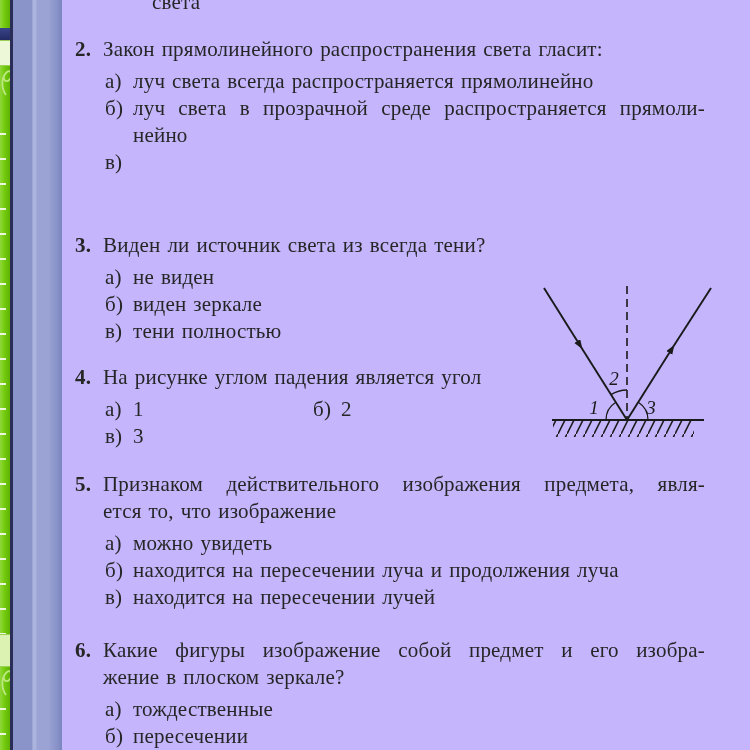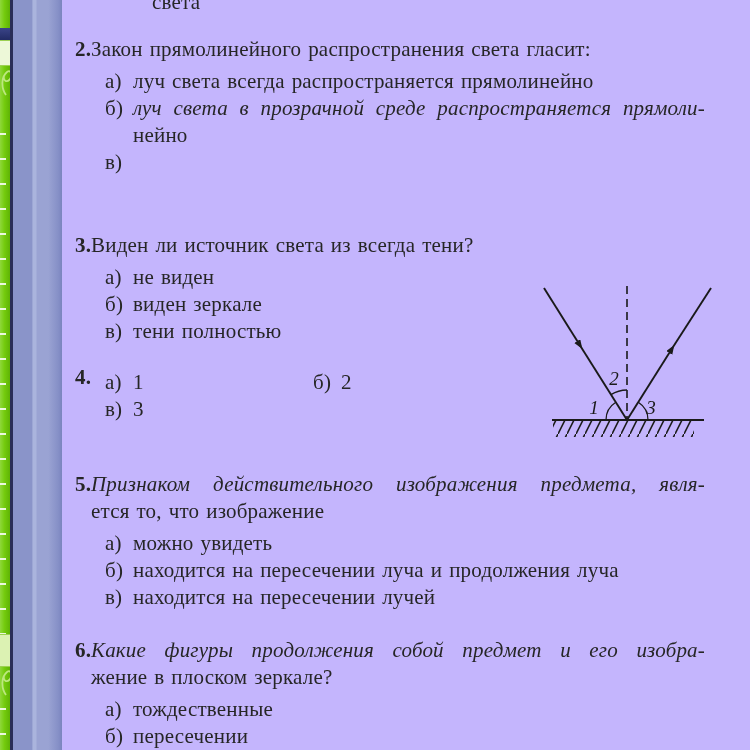--- a/index.html
+++ b/index.html
@@ -48,23 +48,23 @@
   }
   .cutline{
     position:absolute;left:90px;top:-11px;
     font-size:21px;line-height:27px;letter-spacing:.2px;
   }
   .q{
     position:absolute;left:13px;width:630px;
     font-size:21px;line-height:27px;letter-spacing:.2px;word-spacing:1.5px;
   }
   .qnum{position:absolute;left:0;top:0;font-weight:bold;}
-  .qhead{margin-left:16px;}
+  .qhead{margin-left:28px;}
   .line{min-height:27px;}
-  .line.j{text-align:justify;text-align-last:justify;font-style:italic;}
+  .line.j{text-align:justify;text-align-last:justify;}
   .opts{margin-left:30px;margin-top:5px;}
   .opt{position:relative;padding-left:28px;}
   .opt .letter{position:absolute;left:0;top:0;}
   .optrow{position:relative;height:27px;}
   .optrow .opt{position:absolute;top:0;}
   
   .figure{position:absolute;left:478px;top:272px;width:192px;height:178px;}
   .figure svg{display:block;}
 </style>
 </head>
@@ -127,20 +127,23 @@
             <div class="line">виден зеркале</div>
           </div>
           <div class="opt">
             <span class="letter">в)</span>
             <div class="line">тени полностью</div>
           </div>
         </div>
       </div>
       <div class="q" style="top: 364px;">
         <span class="qnum">4.</span>
+        <div class="qhead">
+          <div class="line">На рисунке углом падения является угол</div>
+        </div>
         <div class="opts">
           <div class="optrow">
             <div class="opt" style="left: 0px;">
               <span class="letter">а)</span>
               <div class="line">1</div>
             </div>
             <div class="opt" style="left: 208px;">
               <span class="letter">б)</span>
               <div class="line">2</div>
             </div>
@@ -168,21 +171,21 @@
           </div>
           <div class="opt">
             <span class="letter">в)</span>
             <div class="line">находится на пересечении лучей</div>
           </div>
         </div>
       </div>
       <div class="q" style="top: 637px;">
         <span class="qnum">6.</span>
         <div class="qhead">
-          <div class="line j">Какие фигуры продолжения собой предмет и его изобра-</div>
+          <div class="line j">Какие фигуры изображение собой предмет и его изобра-</div>
           <div class="line">жение в плоском зеркале?</div>
         </div>
         <div class="opts">
           <div class="opt">
             <span class="letter">а)</span>
             <div class="line">тождественные</div>
           </div>
           <div class="opt">
             <span class="letter">б)</span>
             <div class="line">пересечении</div>

